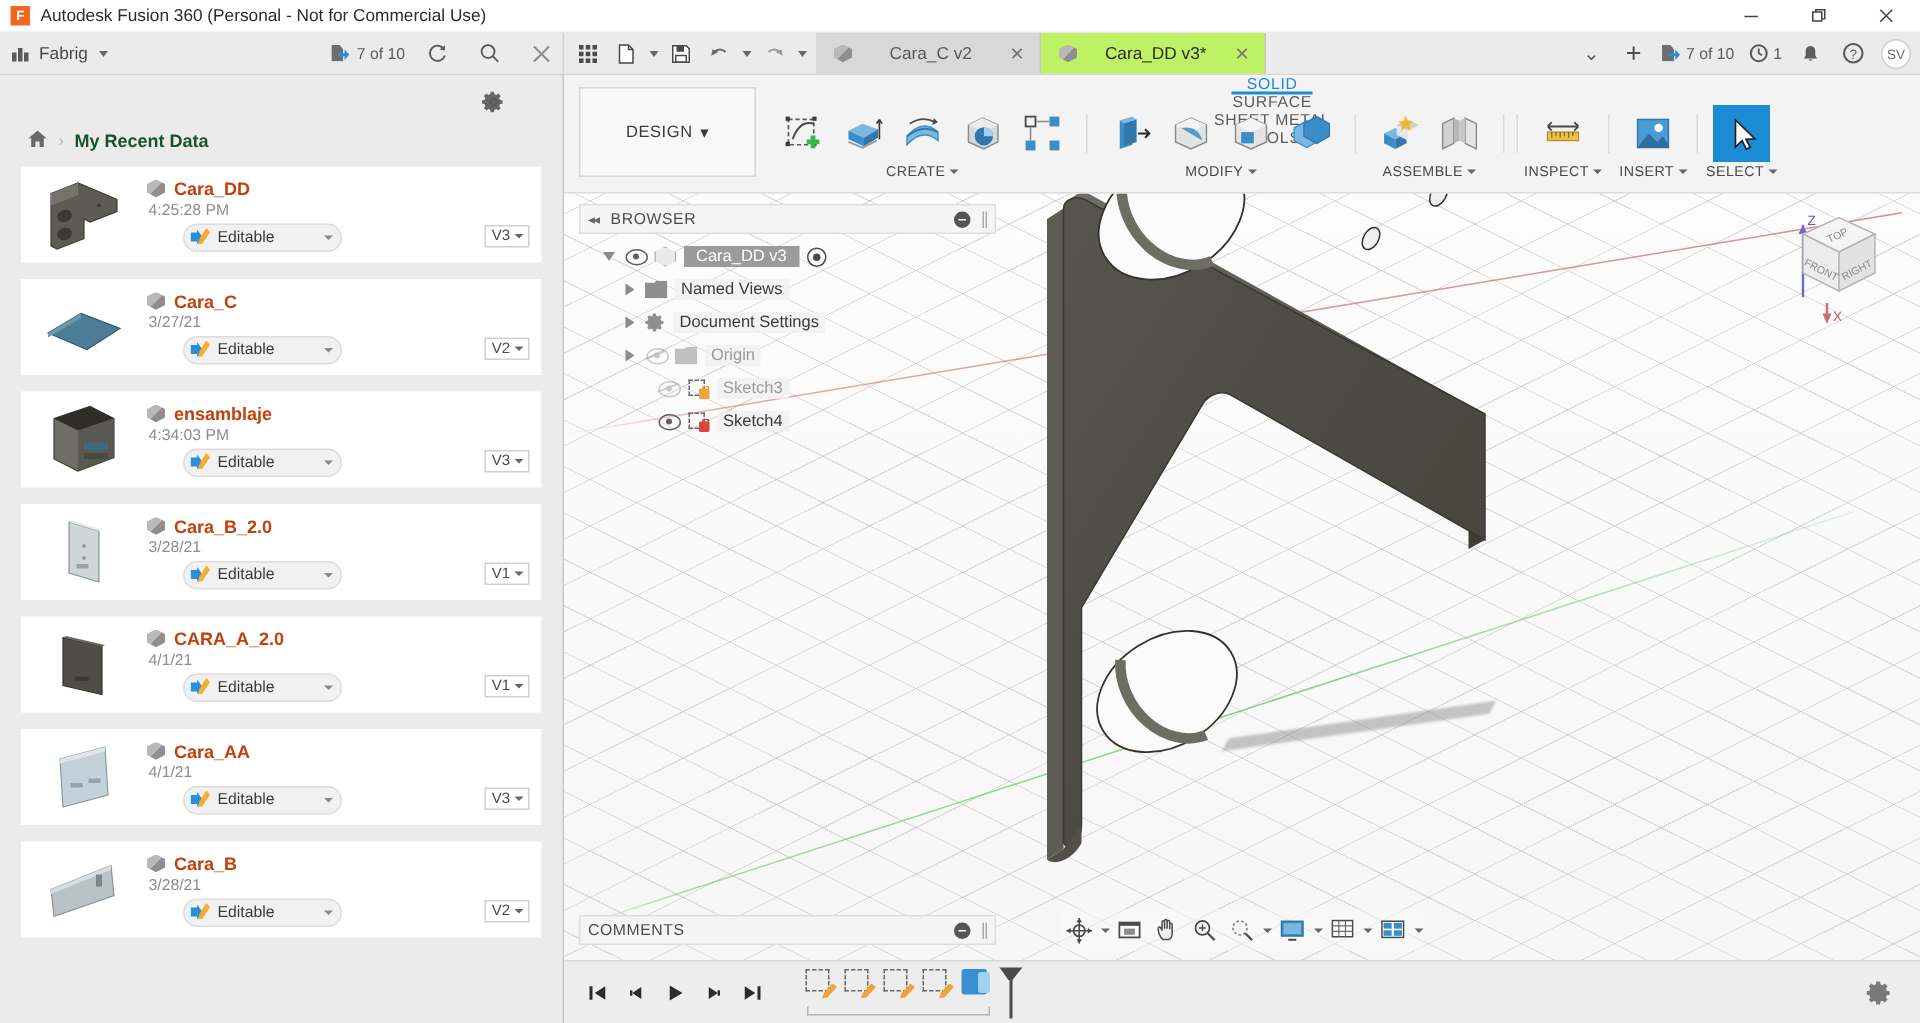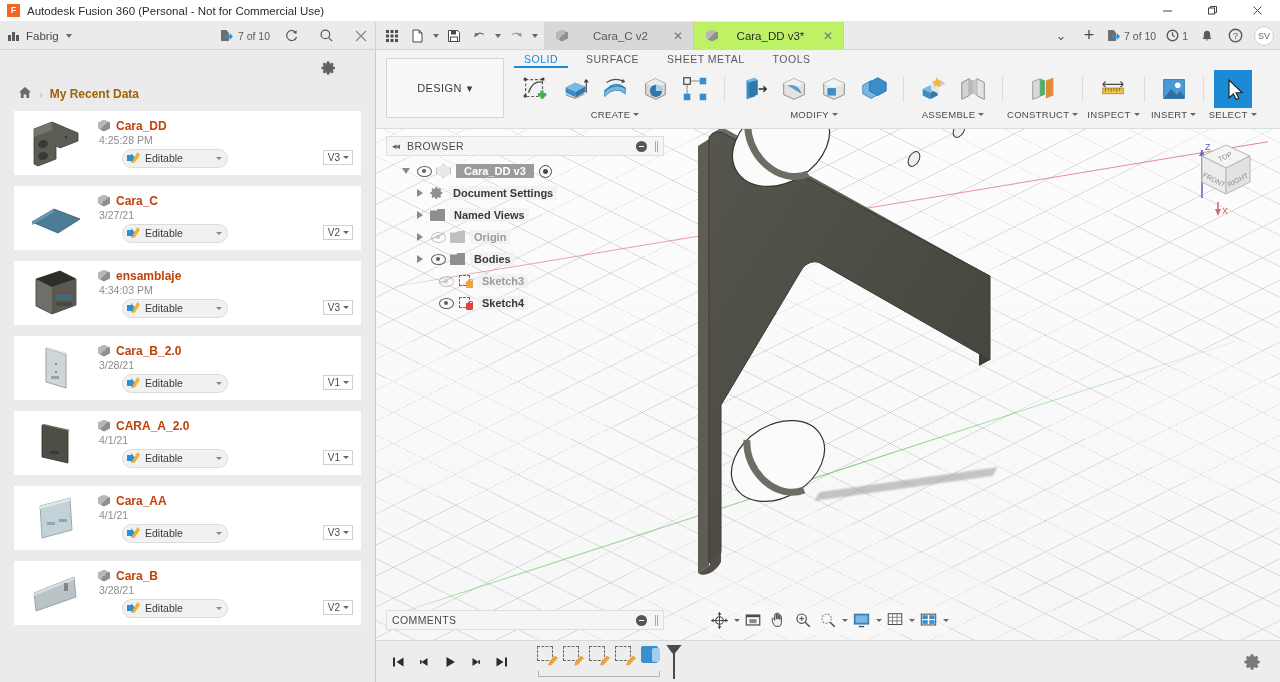--- a/index.html
+++ b/index.html
@@ -101,21 +101,21 @@
     border-right:1px solid #c9c9c9;
     display:flex; flex-direction:column;
   }
   .dp-top { height:36px; display:flex; align-items:center; justify-content:flex-end; padding-right:38px; }
   .gear {
     width:16px;height:16px;position:relative;color:#5a5a5a;
   }
   .crumb { display:flex; align-items:center; gap:7px; padding:0 0 9px 18px; }
   .home-ic { color:#6a6a6a; font-size:13px; }
   .crumb-sep { color:#b5b5b5; font-size:11px; }
-  .crumb-txt { font-size:12px; font-weight:bold; color:#a16207; }
+  .crumb-txt { font-size:12px; font-weight:bold; color:#14532d; }
 
   .dp-list { flex:1; overflow:hidden; padding:0 14px; }
   .dcard {
     background:#fff; height:64px; margin-bottom:11px;
     display:flex; align-items:center; position:relative;
     padding:0 6px;
   }
   .thumb { width:64px;height:56px;flex:0 0 auto;display:flex;align-items:center;justify-content:center;margin-left:4px; }
   .dinfo { flex:1; padding-left:10px; display:flex; flex-direction:column; gap:1px; }
   .drow1 { display:flex; align-items:center; gap:6px; }
@@ -172,21 +172,21 @@
     background:#f3f3f3; border-bottom:1px solid #dcdcdc;
     display:flex; align-items:stretch;
   }
   .design-box {
     width:118px; margin:8px 6px 10px 10px;
     background:#f8f8f8; border:1px solid #d6d6d6;
     display:flex; align-items:center; justify-content:center; gap:5px;
     font-size:11px; color:#3a3a3a; letter-spacing:.4px;
   }
   .rgroup { display:flex; flex-direction:column; position:relative; }
-  .rtabs { display:flex; height:17px; align-items:center; }
+  .rtabs { display:flex; height:17px; align-items:center;flex-direction:column; }
   .rtab {
     font-size:10.5px; letter-spacing:.5px; color:#5a5a5a;
     padding:0 14px; height:17px; display:flex; align-items:center;
   }
   .rtab.active { color:#1a8bd4; }
   .rtab.active::after{ content:""; position:absolute; }
   .rtab-underline { height:2px; background:#1a8bd4; position:absolute; }
   .rbody { display:flex; align-items:flex-end; padding-top:3px; }
   .rcluster { display:flex; flex-direction:column; align-items:center; position:relative; }
   .ricons { display:flex; align-items:center; gap:2px; padding:0 6px; }
@@ -208,21 +208,21 @@
     background:rgba(244,244,244,.93); border:1px solid #dedede;
     padding:0 5px;
   }
   .br-head .collapse { color:#666; font-size:9px; letter-spacing:-1px; }
   .br-head .ttl { font-size:10.5px; color:#4a4a4a; letter-spacing:.4px; flex:1; }
   .br-dot { width:11px;height:11px;border-radius:50%;background:#555;position:relative; }
   .br-dot::after{content:"";position:absolute;left:3px;top:5px;width:5px;height:1px;background:#fff;}
   .grip { width:3px;height:11px;border-left:1px solid #aaa;border-right:1px solid #aaa; }
 
   .br-tree { padding-top:4px; }
-  .tnode { height:22px; display:flex; align-items:center; gap:5px; padding-left:14px;font-weight:bold; }
+  .tnode { height:22px; display:flex; align-items:center; gap:5px; padding-left:14px; }
   .tnode .arrow { width:11px; color:#888; font-size:8px; display:flex; align-items:center; justify-content:center; }
   .tri { width:0;height:0;border-left:6px solid #8a8a8a;border-top:4px solid transparent;border-bottom:4px solid transparent; }
   .tri-open { width:0;height:0;border-top:6px solid #8a8a8a;border-left:4px solid transparent;border-right:4px solid transparent; }
   .eye {
     width:15px;height:12px; position:relative; flex:0 0 auto;
   }
   .eye::before{content:"";position:absolute;left:1px;top:1px;width:13px;height:9px;border:1.2px solid #5f5f5f;border-radius:50% 50%;}
   .eye::after{content:"";position:absolute;left:5.5px;top:4px;width:4px;height:4px;border-radius:50%;background:#5f5f5f;}
   .eye.off{opacity:.32;}
   .eye.off .slash{position:absolute;left:0;top:5px;width:15px;height:1.2px;background:#5f5f5f;transform:rotate(-22deg);}
@@ -854,35 +854,20 @@
               </span>
             </div>
             <div class="rlabel">
               <span>ASSEMBLE</span>
               <span class="mini-car"></span>
             </div>
           </div>
 
           <div class="rsep"></div>
 
-          <div class="rcluster">
-            <div class="ricons">
-              <span class="ribtn">
-                <svg width="30" height="30" viewBox="0 0 32 32">
-                  <path d="M5 8 L13 5 L13 24 L5 27 Z" fill="#d8d8d8" stroke="#9a9a9a" stroke-width="1"></path>
-                  <path d="M13 5 L18 7 L18 22 L13 24 Z" fill="#4fae6a"></path>
-                  <path d="M19 7 L27 4 L27 23 L19 26 Z" fill="#e28b3c"></path>
-                </svg>
-              </span>
-            </div>
-            <div class="rlabel">
-              <span>CONSTRUCT</span>
-              <span class="mini-car"></span>
-            </div>
-          </div>
 
           <div class="rsep"></div>
 
           <div class="rcluster">
             <div class="ricons">
               <span class="ribtn">
                 <svg width="30" height="30" viewBox="0 0 32 32">
                   <path d="M5 11 H27 M5 11 L8 8 M5 11 L8 14 M27 11 L24 8 M27 11 L24 14" fill="none" stroke="#4a4a4a" stroke-width="1.3"></path>
                   <rect x="5" y="15" width="22" height="6" fill="#f0c24a" stroke="#b9912c" stroke-width="1"></rect>
                   <g stroke="#8a6a1d" stroke-width="1">
@@ -954,62 +939,54 @@
         <div class="tnode root">
           <span class="arrow">
               <span class="tri-open"></span>
             </span>
           <span class="eye"></span>
           <span class="comp-ic"></span>
           <span class="tlabel">Cara_DD v3</span>
           <span class="radio-o">
               <i></i>
             </span>
+        </div>
+
+        <div class="tnode indent1">
+          <span class="arrow">
+              <span class="tri"></span>
+            </span>
+          <span class="folder"></span>
+          <span class="tlabel">Named Views</span>
         </div>
 
         <div class="tnode indent1">
           <span class="arrow">
               <span class="tri"></span>
             </span>
           <span class="gear-sm">
             <svg width="14" height="14" viewBox="0 0 16 16">
                 <path fill="#8f8f8f" d="M8 5.2a2.8 2.8 0 1 0 0 5.6 2.8 2.8 0 0 0 0-5.6zm0 4.3a1.5 1.5 0 1 1 0-3 1.5 1.5 0 0 1 0 3z"></path>
                 <path fill="#8f8f8f" d="M14 9.1V6.9l-1.7-.3a4.6 4.6 0 0 0-.5-1.2l1-1.4-1.6-1.6-1.4 1a4.6 4.6 0 0 0-1.2-.5L8.3 1.2H6.1l-.3 1.7a4.6 4.6 0 0 0-1.2.5l-1.4-1-1.6 1.6 1 1.4a4.6 4.6 0 0 0-.5 1.2L.4 6.9v2.2l1.7.3c.1.4.3.8.5 1.2l-1 1.4 1.6 1.6 1.4-1c.4.2.8.4 1.2.5l.3 1.7h2.2l.3-1.7c.4-.1.8-.3 1.2-.5l1.4 1 1.6-1.6-1-1.4c.2-.4.4-.8.5-1.2z"></path>
               </svg>
           </span>
           <span class="tlabel">Document Settings</span>
         </div>
 
-        <div class="tnode indent1">
-          <span class="arrow">
-              <span class="tri"></span>
-            </span>
-          <span class="folder"></span>
-          <span class="tlabel">Named Views</span>
-        </div>
-
         <div class="tnode indent1 dim">
           <span class="arrow">
               <span class="tri"></span>
             </span>
           <span class="eye off">
               <span class="slash"></span>
             </span>
           <span class="folder" style="opacity:.55"></span>
           <span class="tlabel">Origin</span>
         </div>
 
-        <div class="tnode indent1">
-          <span class="arrow">
-              <span class="tri"></span>
-            </span>
-          <span class="eye"></span>
-          <span class="folder"></span>
-          <span class="tlabel">Bodies</span>
-        </div>
 
 
 
 
         <div class="tnode indent2 dim">
           <span class="eye off">
               <span class="slash"></span>
             </span>
           <span class="sketch-ic edit">
               <span class="bx"></span>

